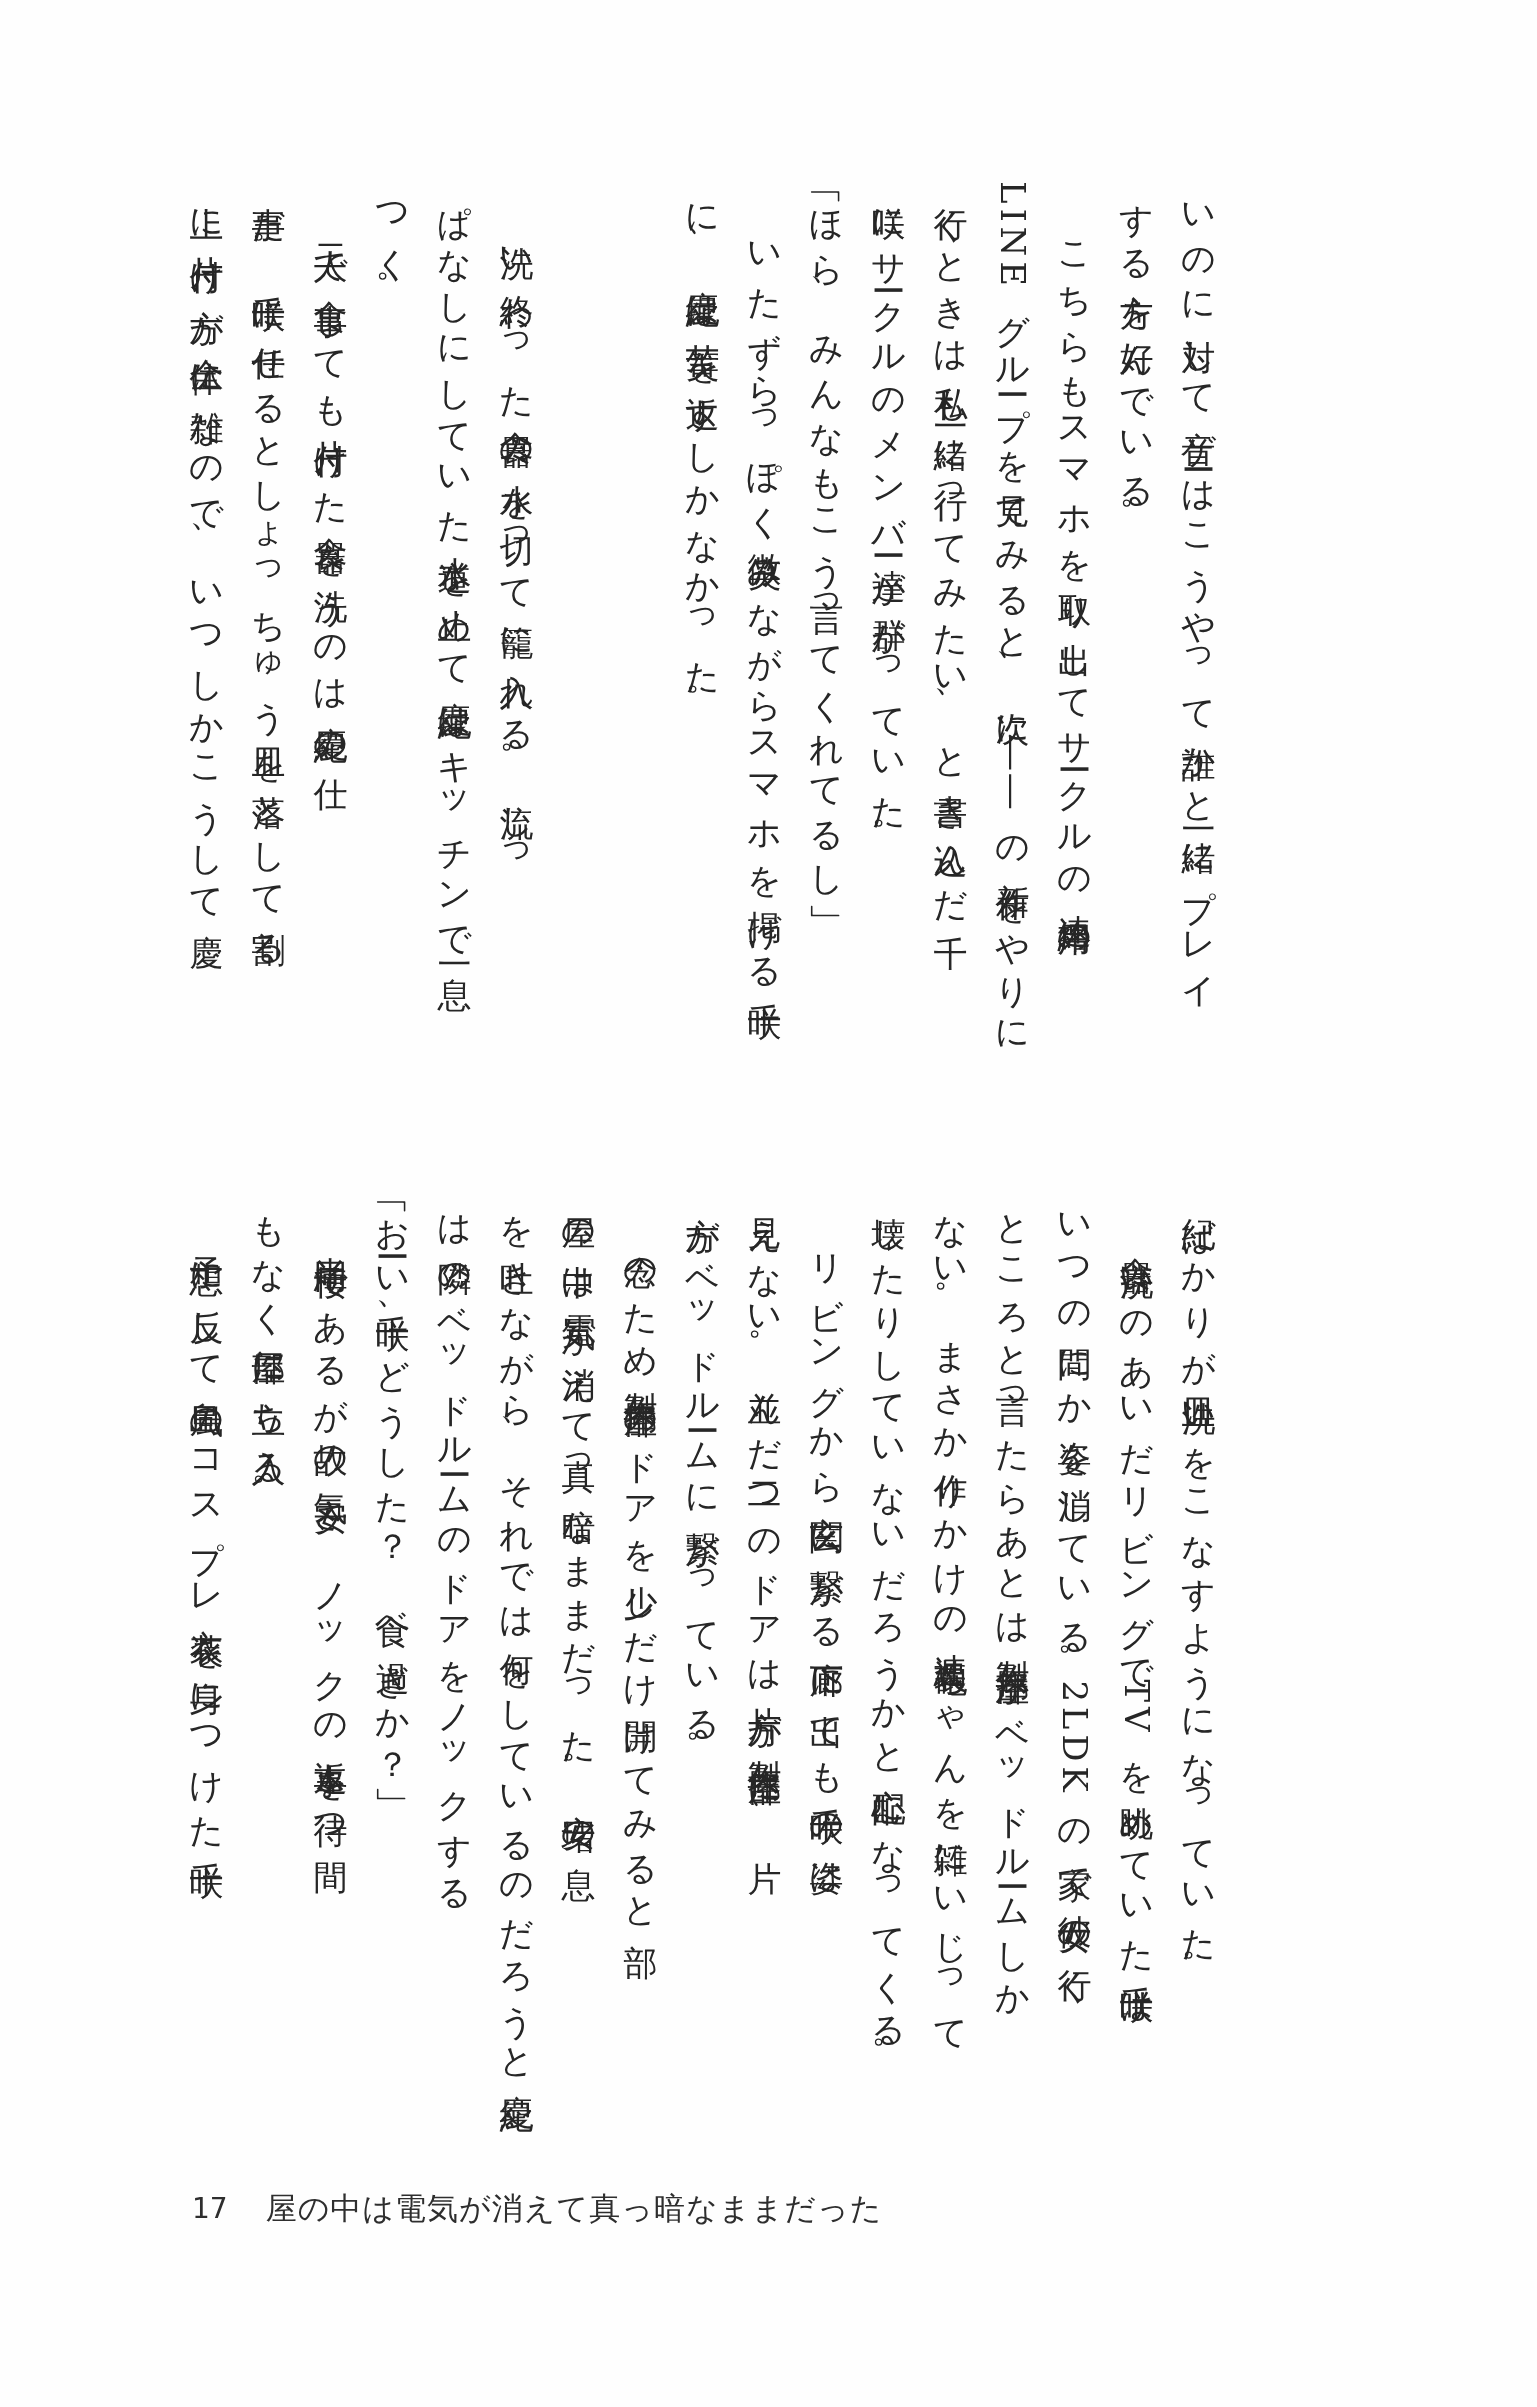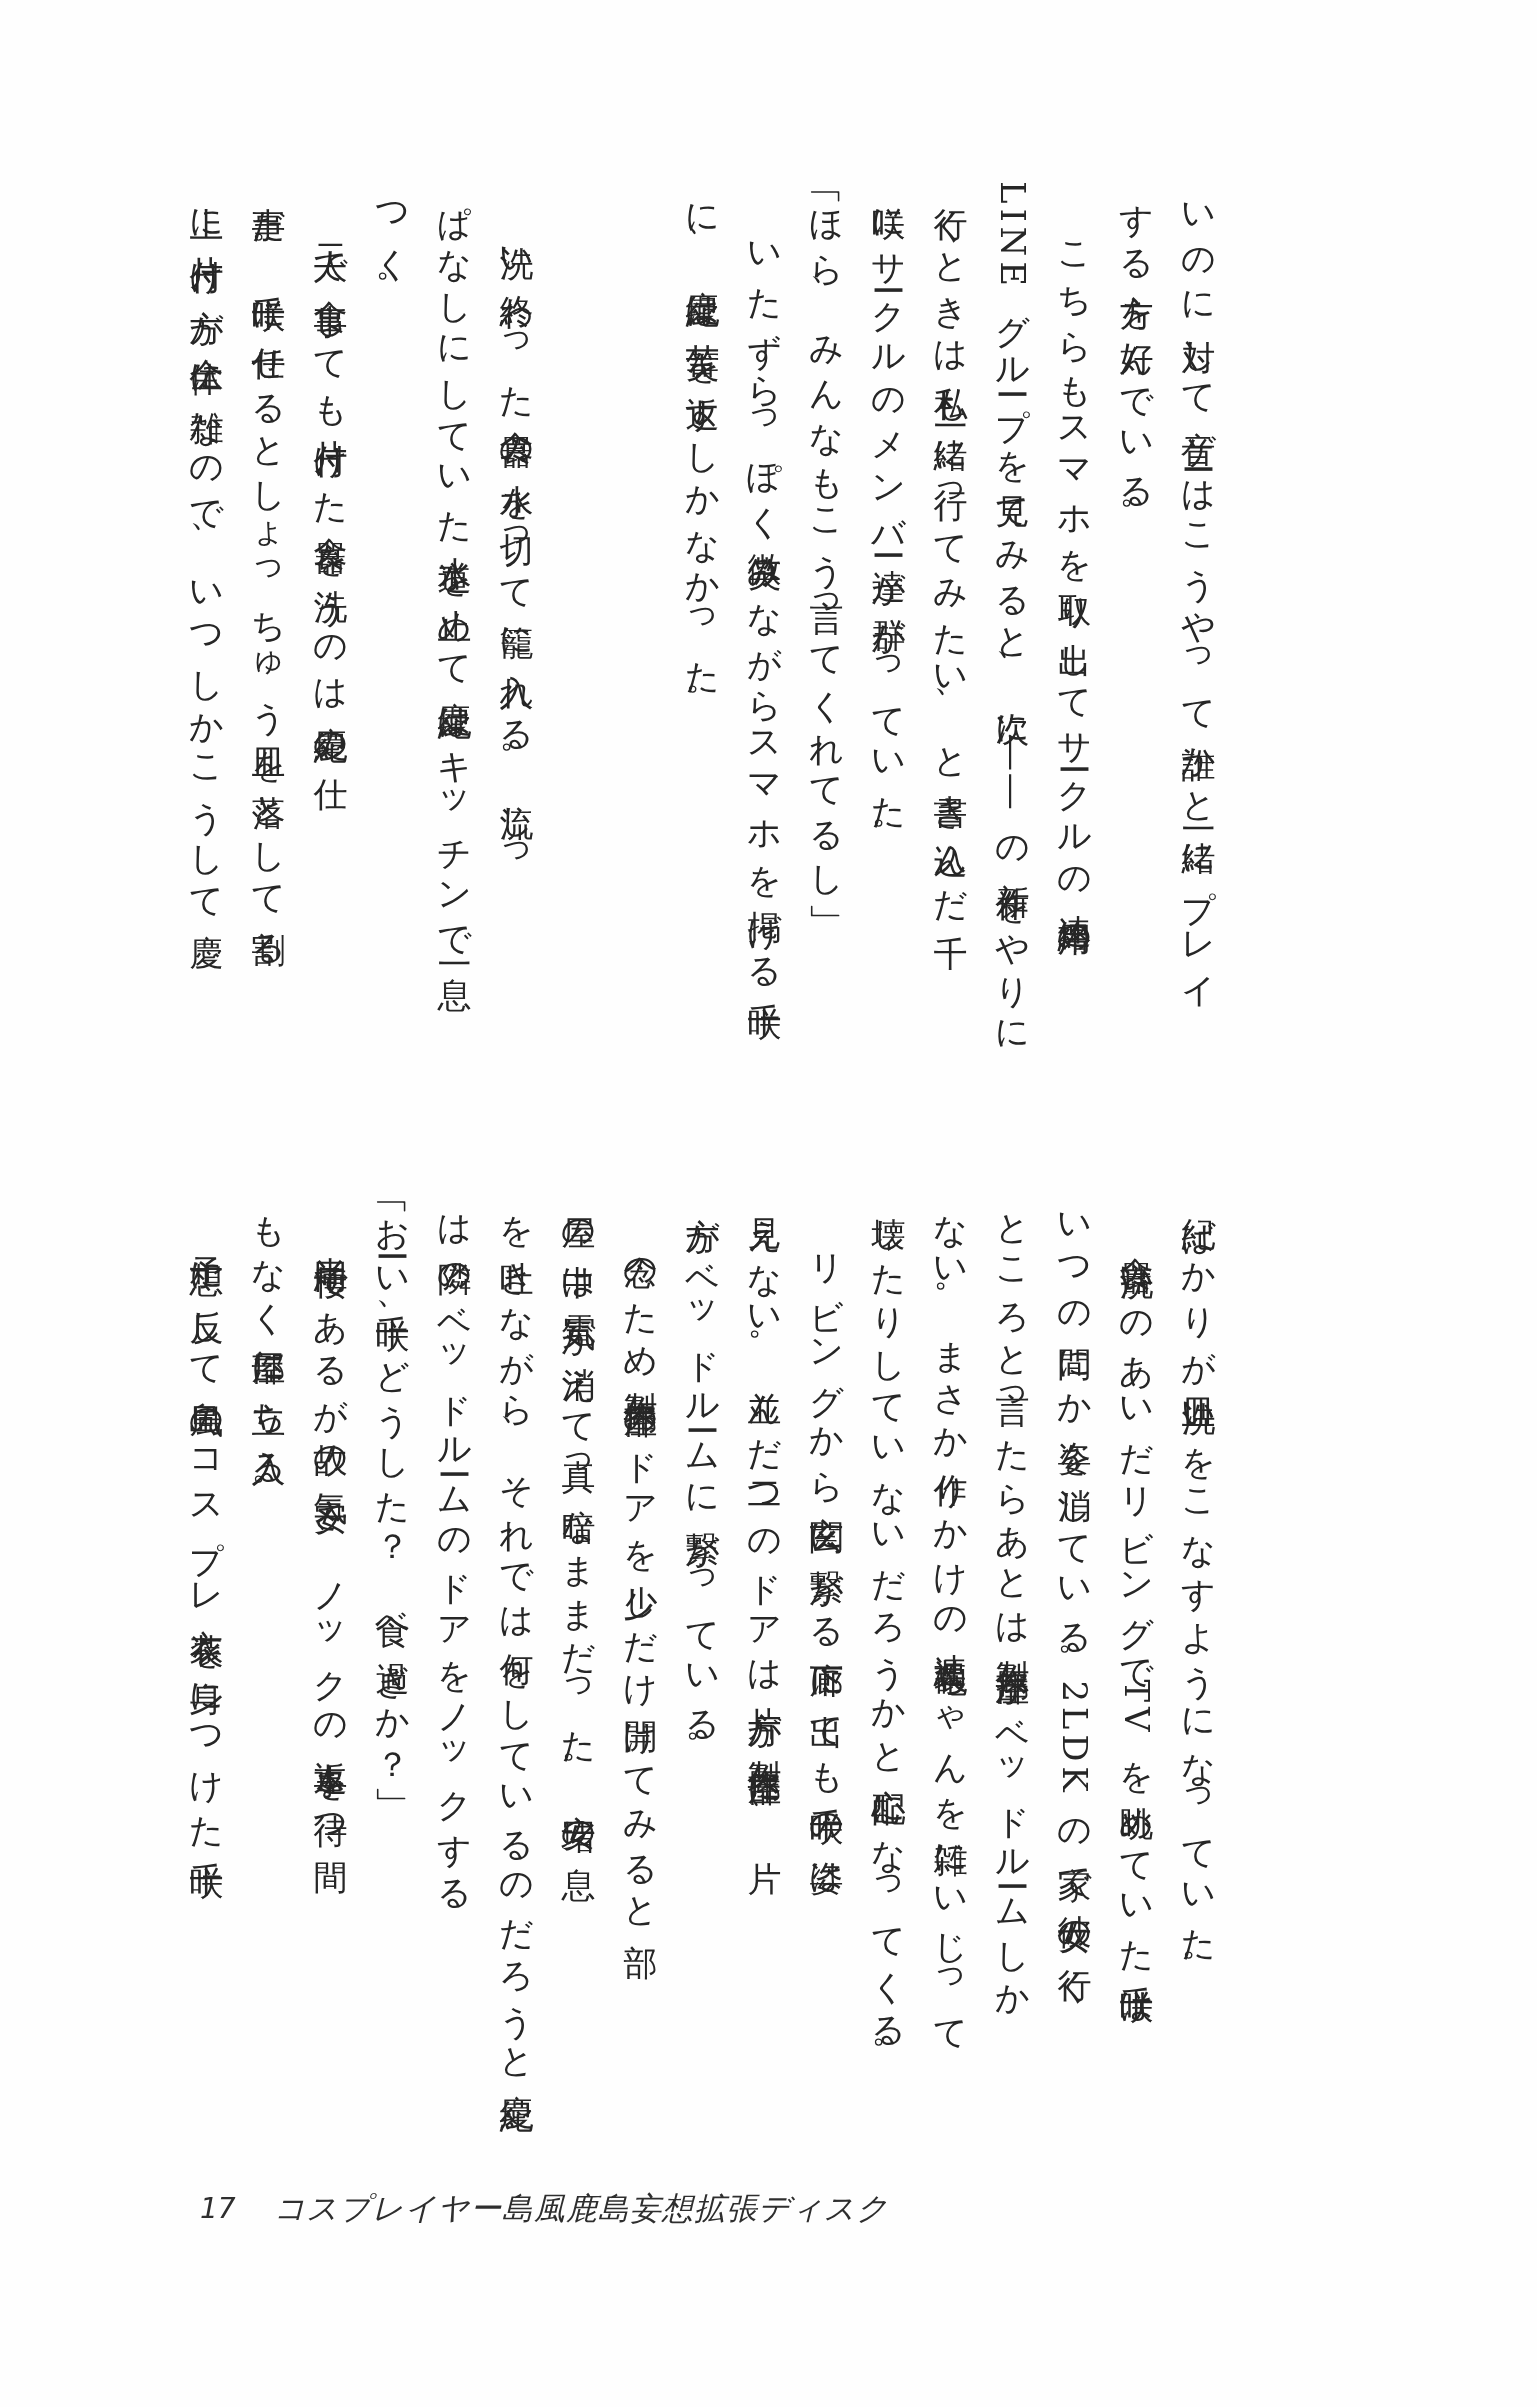--- a/index.html
+++ b/index.html
@@ -32,27 +32,26 @@
   .text-block.bottom { top: 1191px; }
   .vline {
     margin: 0;
     padding: 0;
     line-height: 62px;        
     letter-spacing: 4.8px;      
     white-space: pre;         
   }
   .footer {
     position: absolute;
-    left: 200px;
+    left: 192px;
     top: 2193px;
     display: flex;
     align-items: flex-start;
     gap: 38px;
     color: #2e2e2e;
-    font-style: italic;
   }
   .pageno {
     font-family: "DejaVu Sans", "Liberation Sans", sans-serif;
     font-size: 28px;
     line-height: 31px;
   }
   .booktitle {
     font-family: "DejaVu Sans", "Liberation Sans", sans-serif;
     font-size: 31px;
     line-height: 31px;
@@ -100,17 +99,17 @@
       <p class="vline">を吐きながら、それでは何をしているのだろうと慶紀</p>
       <p class="vline">は隣のベッドルームのドアをノックする</p>
       <p class="vline">「おーい千咲、どうした？　食べ過ぎか？」</p>
       <p class="vline">　半同棲であるが故の気安さ、ノックの返事を待つ間</p>
       <p class="vline">もなく部屋に立ち入る。</p>
       <p class="vline">　予想に反して島風のコスプレ衣装を身につけた千咲</p>
     </section>
 
   <footer class="footer">
     <span class="pageno">17</span>
-    <span class="booktitle">コスプレイヤー島風鹿島妄想拡張ディスク</span>
+    <span class="booktitle">屋の中は電気が消えて真っ暗なままだった</span>
   </footer>
 
 </div>
 
 
 </body></html>

